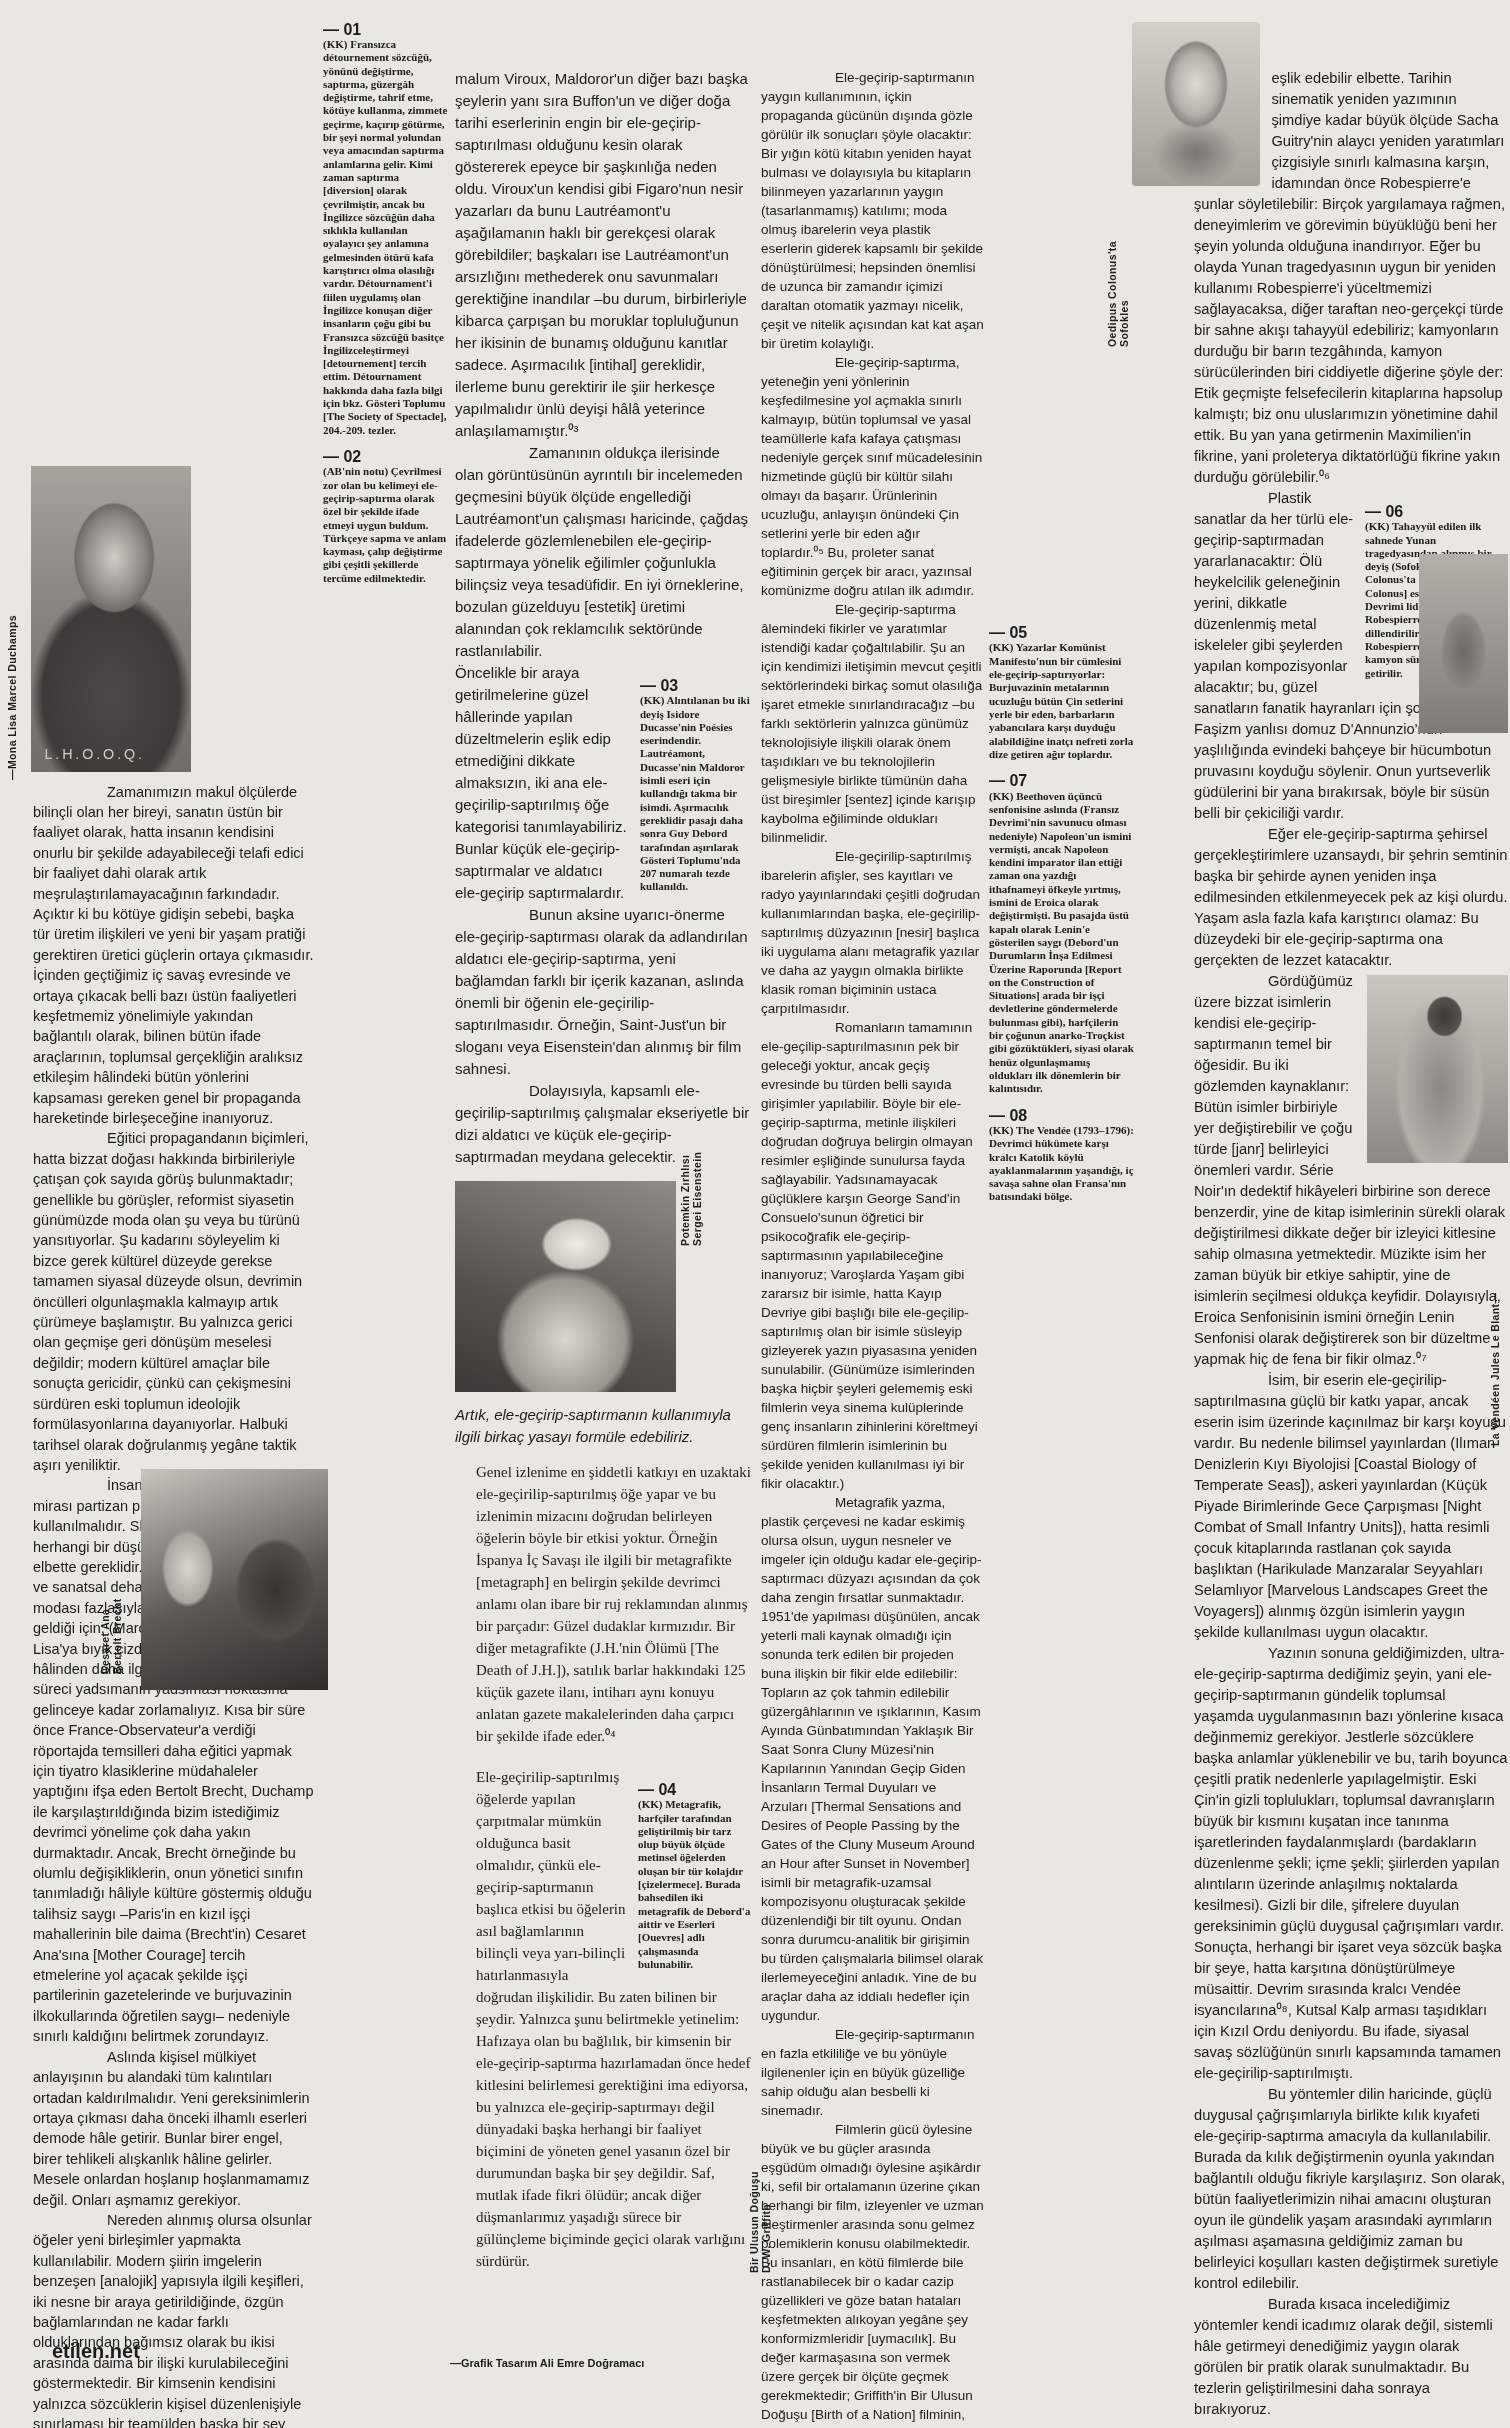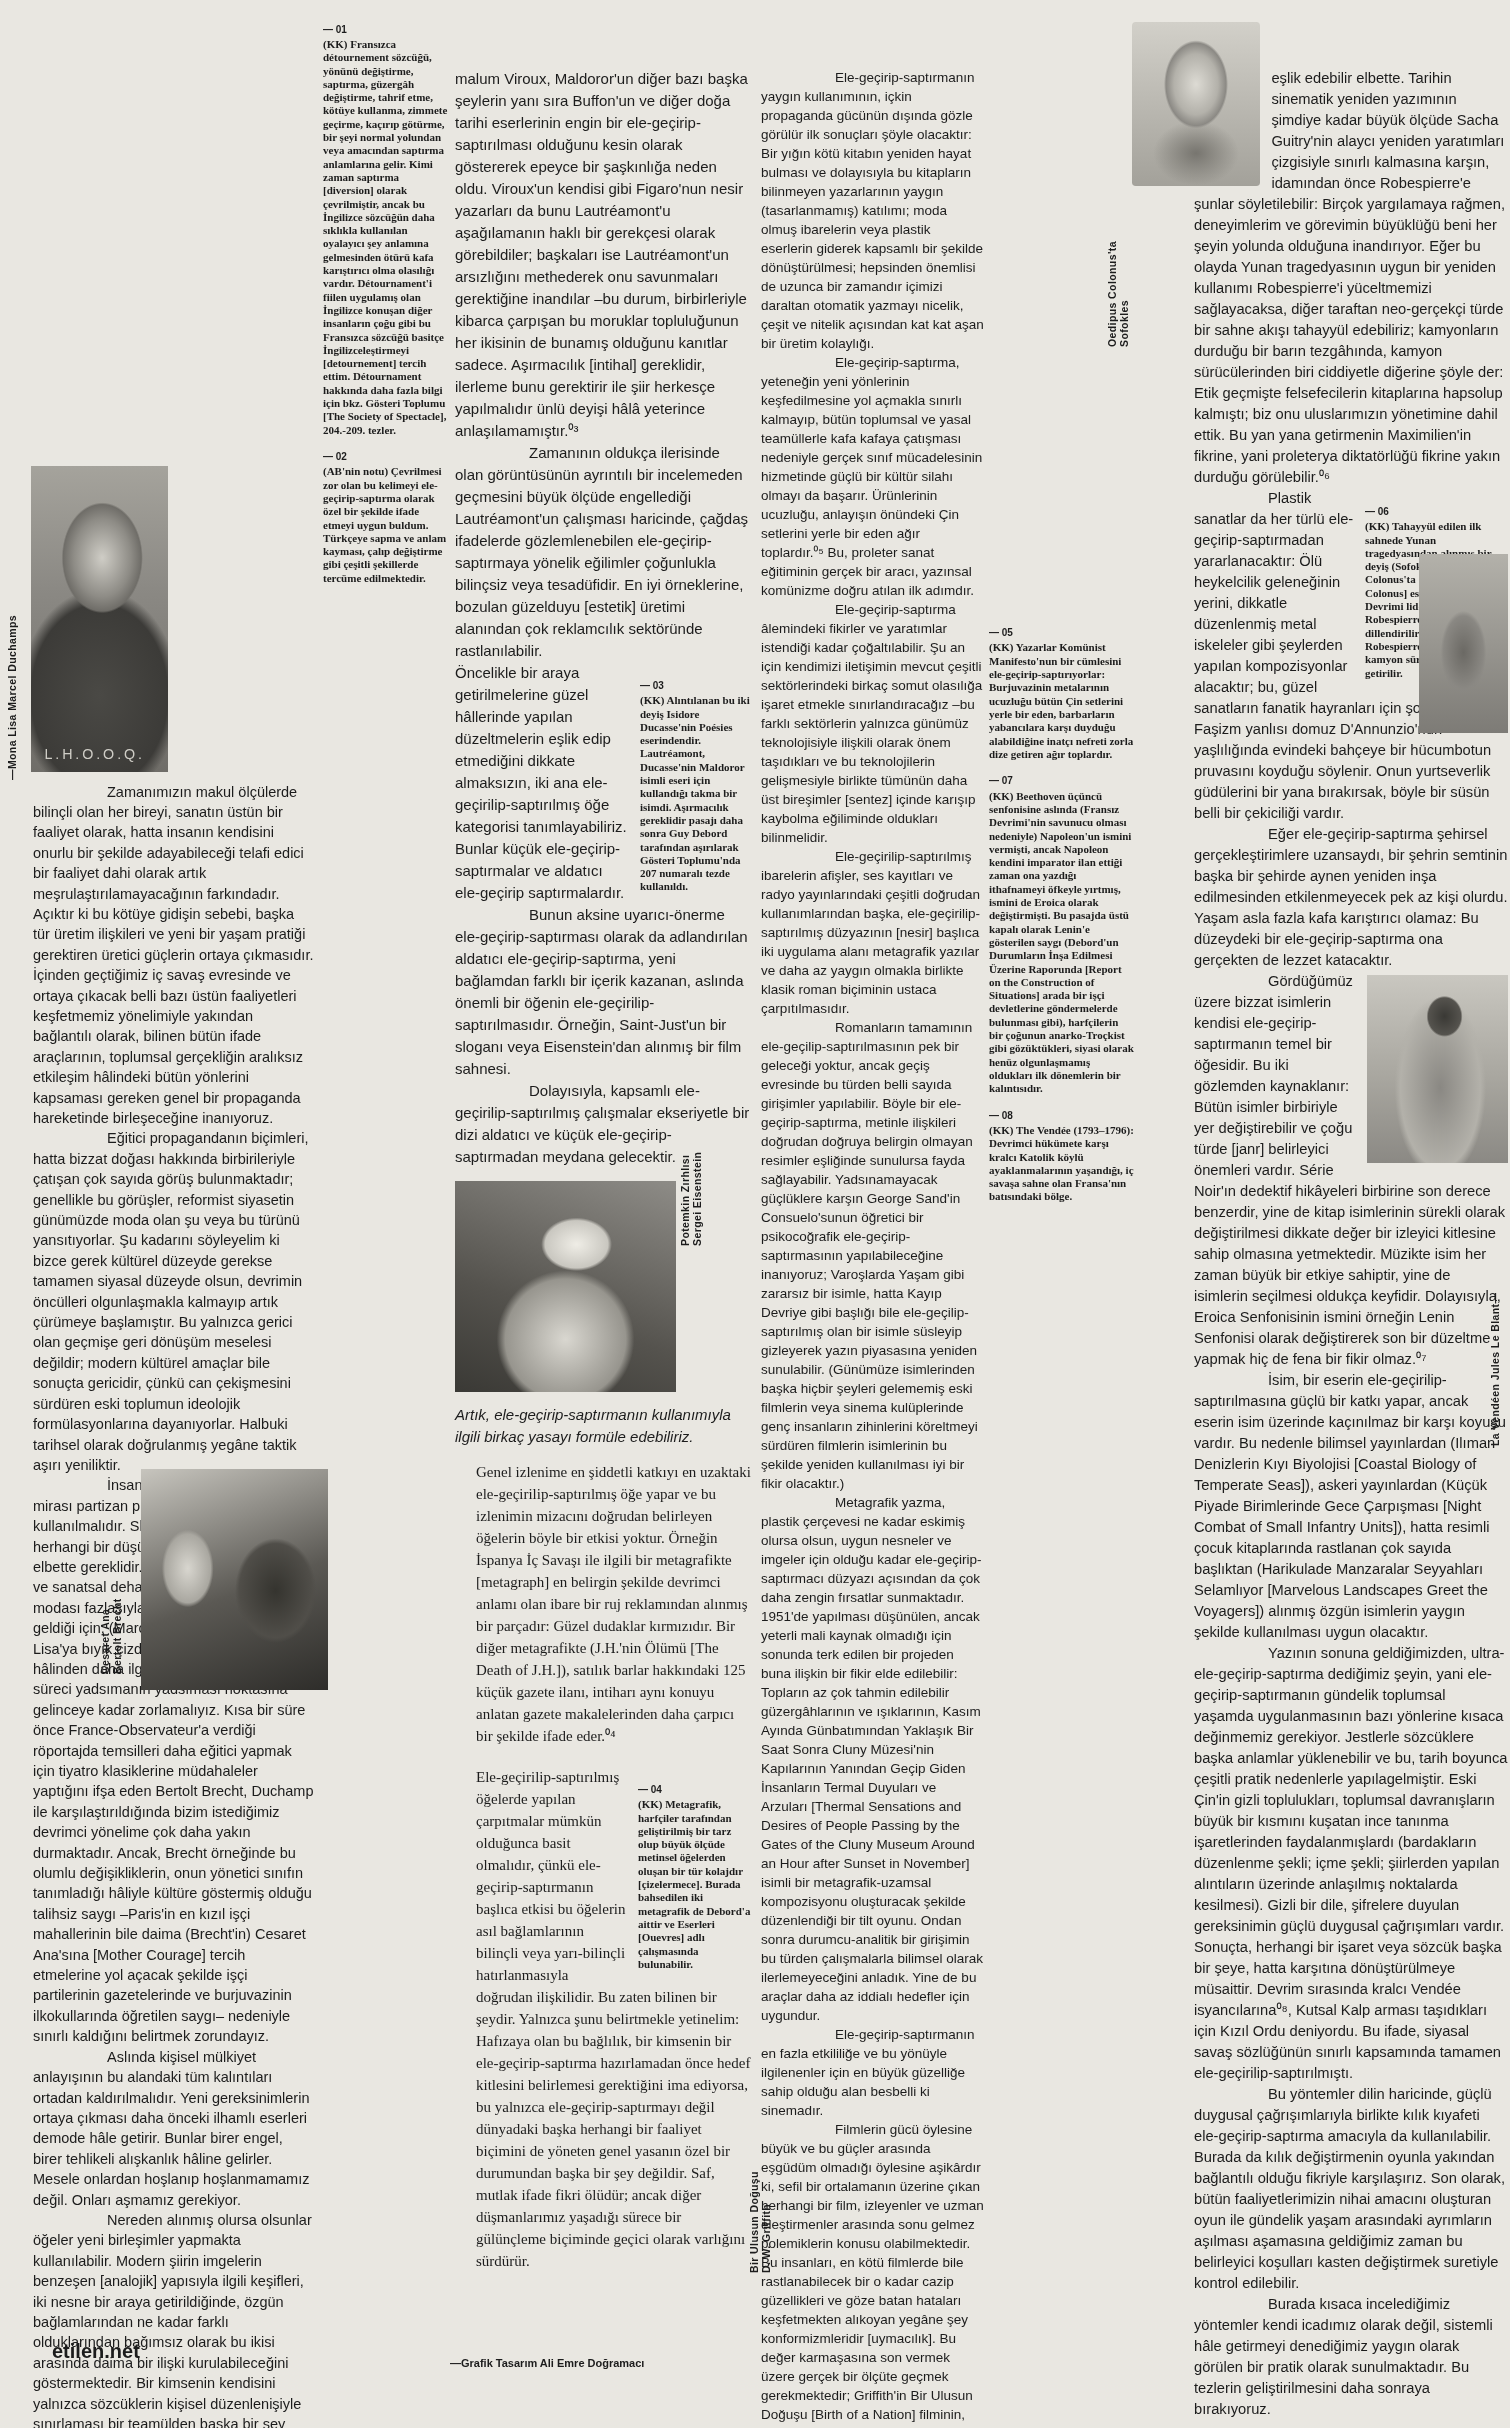--- a/index.html
+++ b/index.html
@@ -4,21 +4,21 @@
 <style>
   html,body{margin:0;padding:0;background:#b9b7b2;}
   #page{position:relative;width:1510px;height:2428px;background:#e9e7e1;overflow:hidden;
         font-family:"Liberation Sans",sans-serif;color:#1c1c1c;}
   .col{position:absolute;text-align:left;}
   .col p{margin:0;}
   p.ind{text-indent:74px;}
   p.it{font-style:italic;margin:9.5px 0 13.3px 0;}
   p.law{font-family:"Liberation Serif",serif;font-weight:normal;padding-left:21px;margin:0 0 19px 0;}
   .fnotes{font-family:"Liberation Serif",serif;font-weight:bold;font-size:11px;line-height:13.3px;}
-  .fnotes .nh, .nh{font-family:"Liberation Sans",sans-serif;font-weight:bold;font-size:10px;margin:13.3px 0 1.9px 0;}
+  .fnotes .nh, .nh{font-family:"Liberation Sans",sans-serif;font-weight:bold;font-size:16px;margin:13.3px 0 1.9px 0;}
   .fnote{font-family:"Liberation Serif",serif;font-weight:bold;font-size:11px;line-height:13.3px;}
   .f-r{float:right;margin:3.8px 0 7.6px 9.5px;}
   .f-l{float:left;margin:3.8px 11.4px 7.6px 0;}
   .photo{background:#9a9893;}
   .vcap{position:absolute;writing-mode:vertical-rl;transform:rotate(180deg);
         font-size:10.5px;font-weight:bold;letter-spacing:0.4px;white-space:pre-line;line-height:12.4px;}
   .footer{position:absolute;font-weight:bold;}
   
   .ph-mona{background:
      radial-gradient(52px 71px at 52% 30%, #cfcdc6 0%, #8e8c86 55%, #6f6d68 75%, transparent 78%),
@@ -44,21 +44,21 @@
      radial-gradient(28.5px 52px at 50% 55%, #6b6964 0%, #8a8883 70%, transparent 80%),
      linear-gradient(180deg,#b3b1aa 0%, #7d7b76 100%);}
 </style>
 </head>
 <body>
 
 <div id="page">
 
   <span class="vcap" style="left:5.7px;top:533px;height:247px;">—Mona Lisa Marcel Duchamps</span>
   <div class="col" style="left:33px;top:68px;width:282px;height:2216px;font-size:14.5px;line-height:20.4px;">
-    <div class="photo ph-mona f-l" style="width:137px;height:306px;margin:398px 13.3px 9.5px -1.9px;position:relative;">
+    <div class="photo ph-mona f-l" style="width:160px;height:306px;margin:398px 13.3px 9.5px -1.9px;position:relative;">
       <span style="position:absolute;left:13.3px;bottom:7.6px;color:#cfcdc6;font-size:14.3px;letter-spacing:2.9px;">L.H.O.O.Q.</span>
     </div>
     <div>
         <p class="ind">Zamanımızın makul ölçülerde bilinçli olan her bireyi, sanatın üstün bir faaliyet olarak, hatta insanın kendisini onurlu bir şekilde adayabileceği telafi edici bir faaliyet dahi olarak artık meşrulaştırılamayacağının farkındadır. Açıktır ki bu kötüye gidişin sebebi, başka tür üretim ilişkileri ve yeni bir yaşam pratiği gerektiren üretici güçlerin ortaya çıkmasıdır. İçinden geçtiğimiz iç savaş evresinde ve ortaya çıkacak belli bazı üstün faaliyetleri keşfetmemiz yönelimiyle yakından bağlantılı olarak, bilinen bütün ifade araçlarının, toplumsal gerçekliğin aralıksız etkileşim hâlindeki bütün yönlerini kapsaması gereken genel bir propaganda hareketinde birleşeceğine inanıyoruz.</p>
         <p class="ind">Eğitici propagandanın biçimleri, hatta bizzat doğası hakkında birbirileriyle çatışan çok sayıda görüş bulunmaktadır; genellikle bu görüşler, reformist siyasetin günümüzde moda olan şu veya bu türünü yansıtıyorlar. Şu kadarını söyleyelim ki bizce gerek kültürel düzeyde gerekse tamamen siyasal düzeyde olsun, devrimin öncülleri olgunlaşmakla kalmayıp artık çürümeye başlamıştır. Bu yalnızca gerici olan geçmişe geri dönüşüm meselesi değildir; modern kültürel amaçlar bile sonuçta gericidir, çünkü can çekişmesini sürdüren eski toplumun ideolojik formülasyonlarına dayanıyorlar. Halbuki tarihsel olarak doğrulanmış yegâne taktik aşırı yeniliktir.</p>
         <p class="ind">İnsanlığın edebi ve sanatsal mirası partizan propaganda amaçları için kullanılmalıdır. Skandaldan ibaret olan herhangi bir düşüncenin ötesine geçilmesi elbette gereklidir. Burjuva sanat anlayışına ve sanatsal dehasına karşı çıkmak artık modası fazlasıyla geçmiş bir şey hâline geldiği için, (Marcel Duchamps'ın) Mona Lisa'ya bıyık çizdiği tablosu, tablonun asıl hâlinden daha ilgi çekici değildir. Artık bu süreci yadsımanın yadsıması noktasına gelinceye kadar zorlamalıyız. Kısa bir süre önce France-Observateur'a verdiği röportajda temsilleri daha eğitici yapmak için tiyatro klasiklerine müdahaleler yaptığını ifşa eden Bertolt Brecht, Duchamp ile karşılaştırıldığında bizim istediğimiz devrimci yönelime çok daha yakın durmaktadır. Ancak, Brecht örneğinde bu olumlu değişikliklerin, onun yönetici sınıfın tanımladığı hâliyle kültüre göstermiş olduğu talihsiz saygı –Paris'in en kızıl işçi mahallerinin bile daima (Brecht'in) Cesaret Ana'sına [Mother Courage] tercih etmelerine yol açacak şekilde işçi partilerinin gazetelerinde ve burjuvazinin ilkokullarında öğretilen saygı– nedeniyle sınırlı kaldığını belirtmek zorundayız.</p>
         <p class="ind">Aslında kişisel mülkiyet anlayışının bu alandaki tüm kalıntıları ortadan kaldırılmalıdır. Yeni gereksinimlerin ortaya çıkması daha önceki ilhamlı eserleri demode hâle getirir. Bunlar birer engel, birer tehlikeli alışkanlık hâline gelirler. Mesele onlardan hoşlanıp hoşlanmamamız değil. Onları aşmamız gerekiyor.</p>
         <p class="ind">Nereden alınmış olursa olsunlar öğeler yeni birleşimler yapmakta kullanılabilir. Modern şiirin imgelerin benzeşen [analojik] yapısıyla ilgili keşifleri, iki nesne bir araya getirildiğinde, özgün bağlamlarından ne kadar farklı olduklarından bağımsız olarak bu ikisi arasında daima bir ilişki kurulabileceğini göstermektedir. Bir kimsenin kendisini yalnızca sözcüklerin kişisel düzenlenişiyle sınırlaması bir teamülden başka bir şey değildir. İki duygu dünyasının birbirine karışması veya iki bağımsız ifadenin yan yana gelmesi o öğeleri aşarak onların yerini alır, daha büyük etkililiğe sahip bireşimsel [sentetik] bir düzenleme doğurur. Her şey kullanılabilir.</p>
       </div>
   </div>

